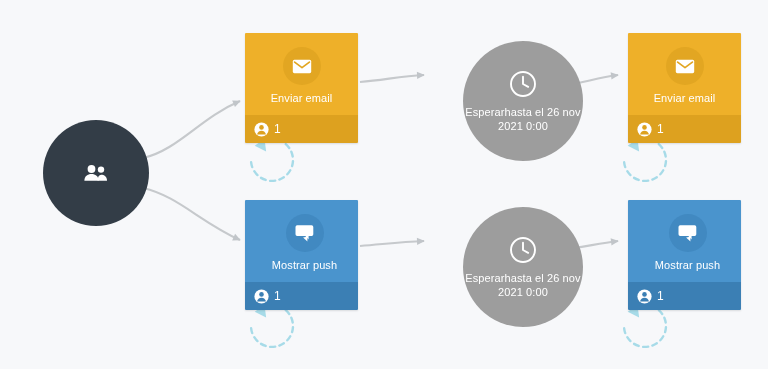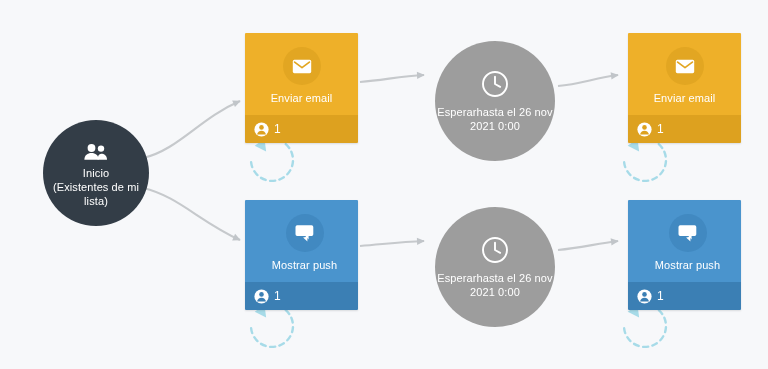--- a/index.html
+++ b/index.html
@@ -62,20 +62,21 @@
     position: absolute;
     width: 120px;
     height: 120px;
     border-radius: 50%;
     background: #9d9d9d;
     display: flex;
     flex-direction: column;
     align-items: center;
     justify-content: center;
     box-sizing: border-box;
+    margin-left: 28px;
   }
   .wait-icon {
     width: 28px;
     height: 28px;
     margin-bottom: 7px;
     display: block;
   }
   .wait-label {
     color: #ffffff;
     font-size: 11px;
@@ -188,21 +189,20 @@
 
   <div class="start-node" style="left:43px; top:120px;">
     <span class="start-icon">
       <svg class="icon-svg" width="26" height="18" viewBox="0 0 26 18" xmlns="http://www.w3.org/2000/svg">
         <circle cx="8.5" cy="5" r="3.9" fill="#ffffff"></circle>
         <circle cx="18" cy="5.6" r="3.2" fill="#ffffff"></circle>
         <path d="M1.4,16.8 C1.4,12.3 4.6,10.1 8.5,10.1 C12.4,10.1 15.6,12.3 15.6,16.8 Z" fill="#ffffff"></path>
         <path d="M14.6,16.8 C14.6,12.9 16,10.8 18.2,10.8 C21.2,10.8 24,12.6 24,16.8 Z" fill="#ffffff"></path>
       </svg>
     </span>
-    <span class="start-label"><span>Inicio</span><br><span>(Existentes de mi</span><br><span>lista)</span></span>
   </div>
 
   <div class="card theme-email" style="left:245px; top:33px;">
     <div class="card-body">
       <div class="card-badge-circle">
         <svg class="icon-svg" width="20" height="15" viewBox="0 0 20 15" xmlns="http://www.w3.org/2000/svg">
           <rect x="0.8" y="0.8" width="18.4" height="13.4" rx="1.6" fill="#ffffff"></rect>
           <path d="M2.6,3.1 L10,8.6 L17.4,3.1" fill="none" stroke="#e2a622" stroke-width="1.7" stroke-linecap="round" stroke-linejoin="round"></path>
         </svg>
       </div>

